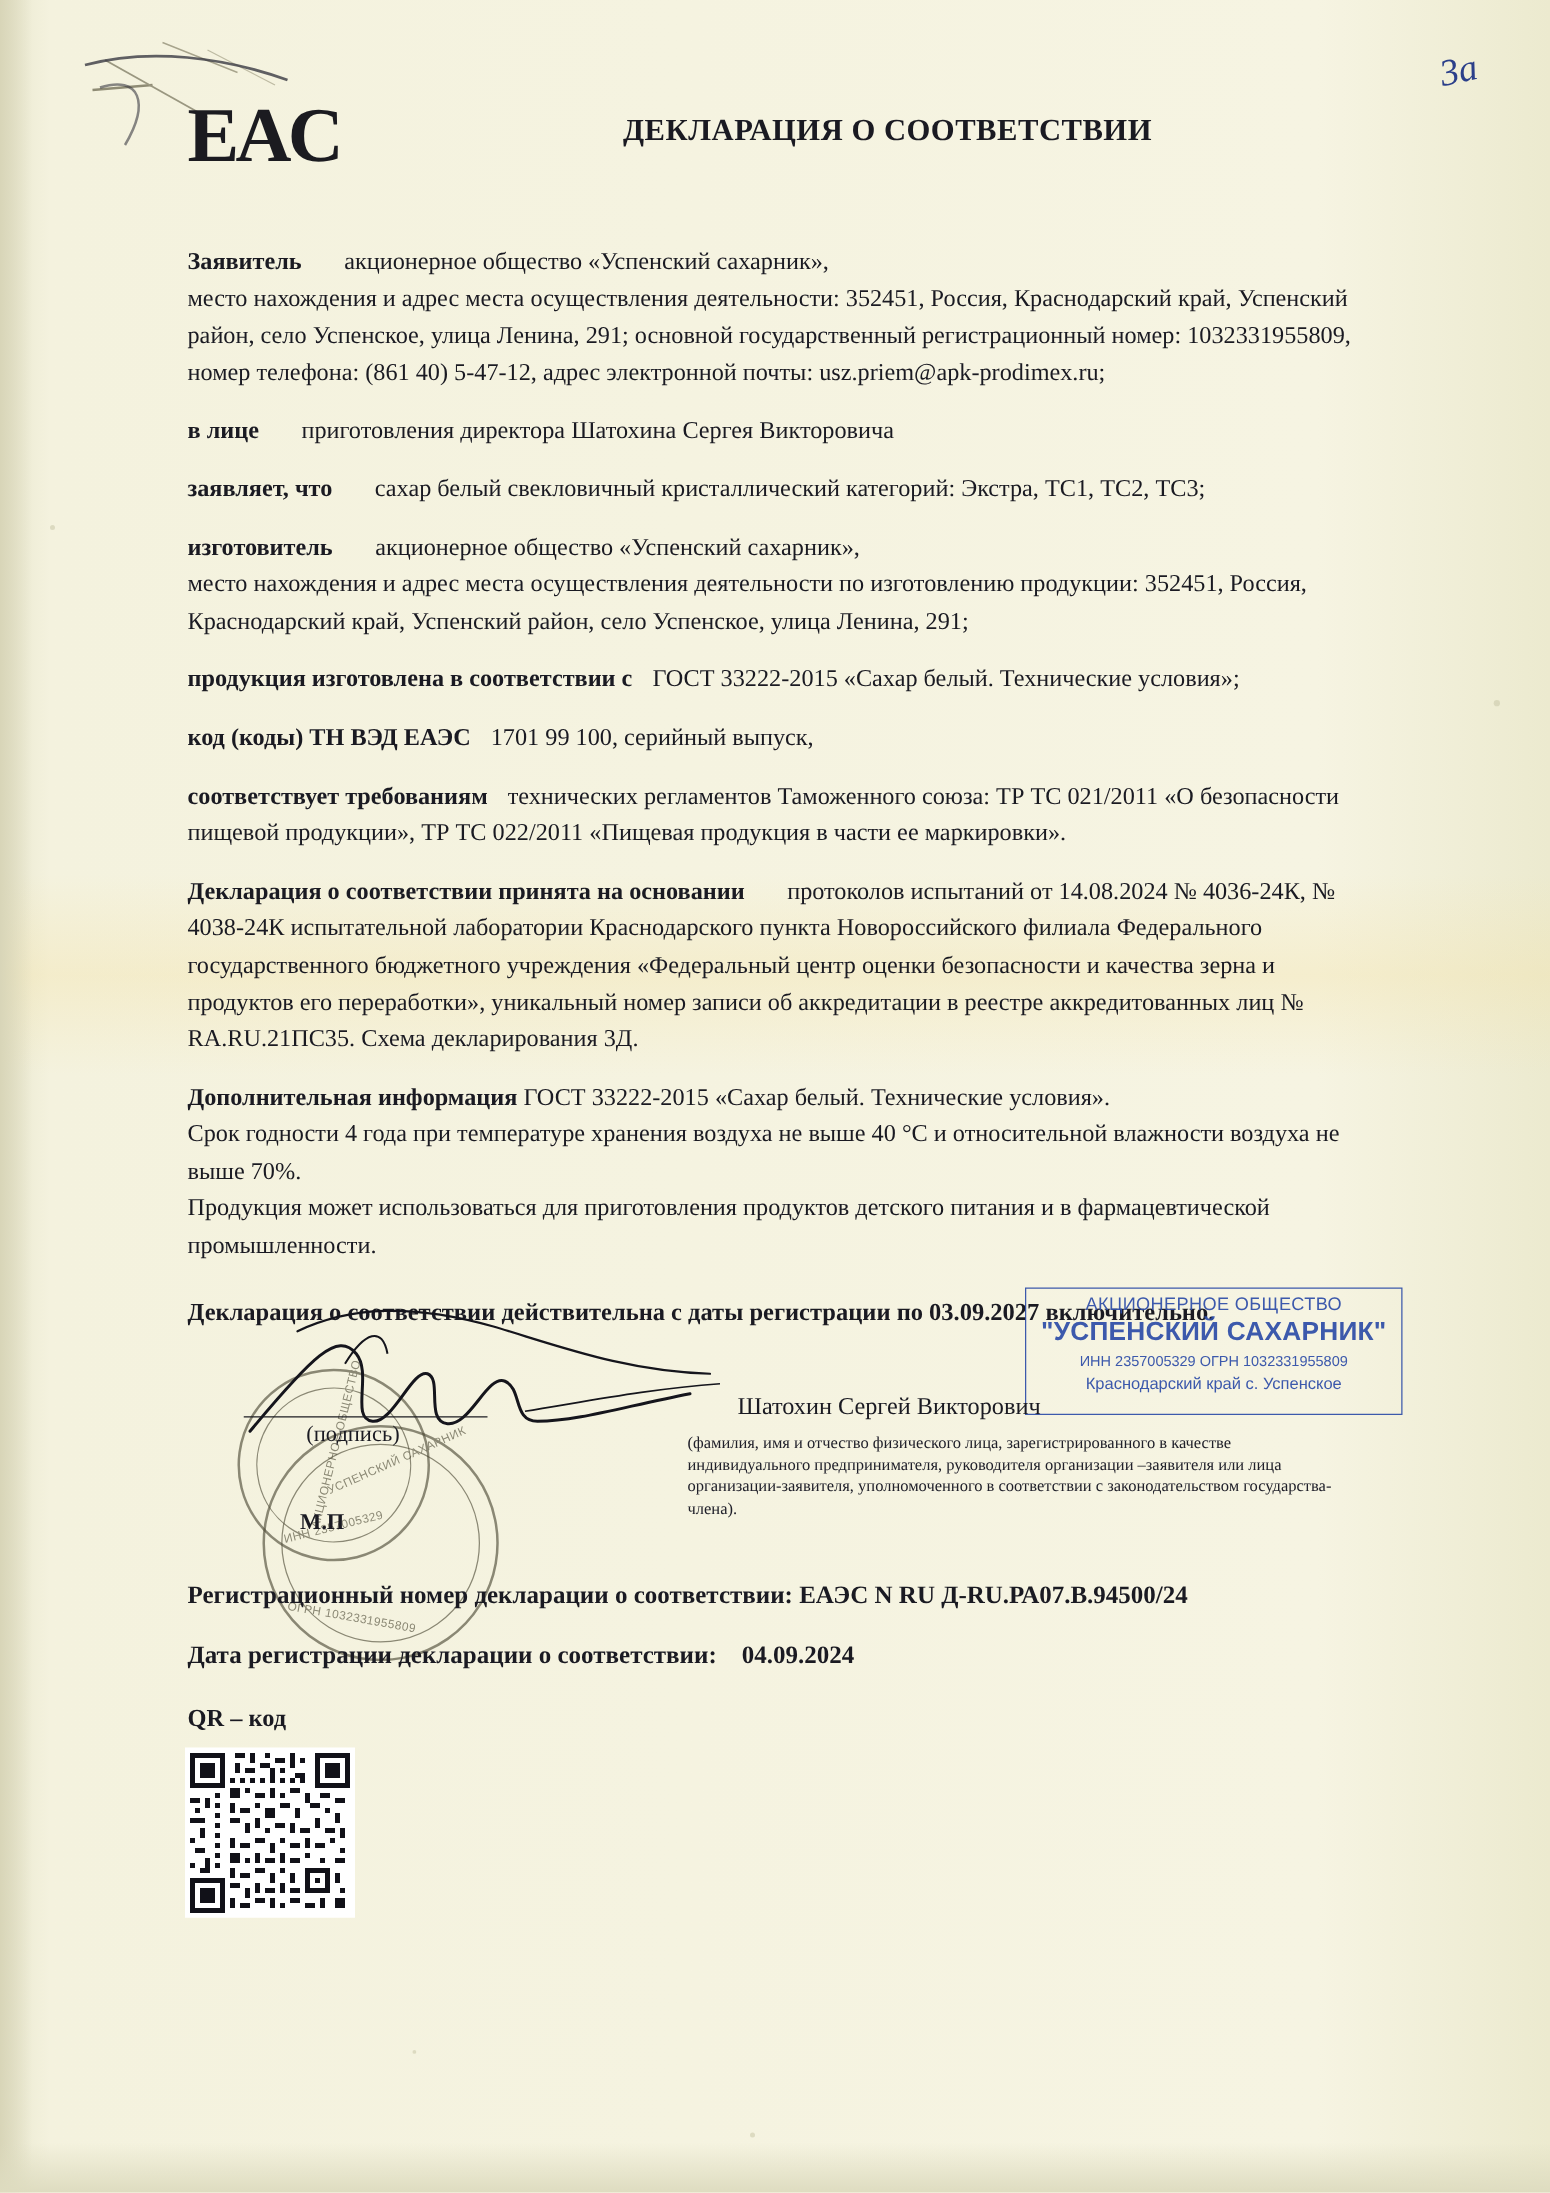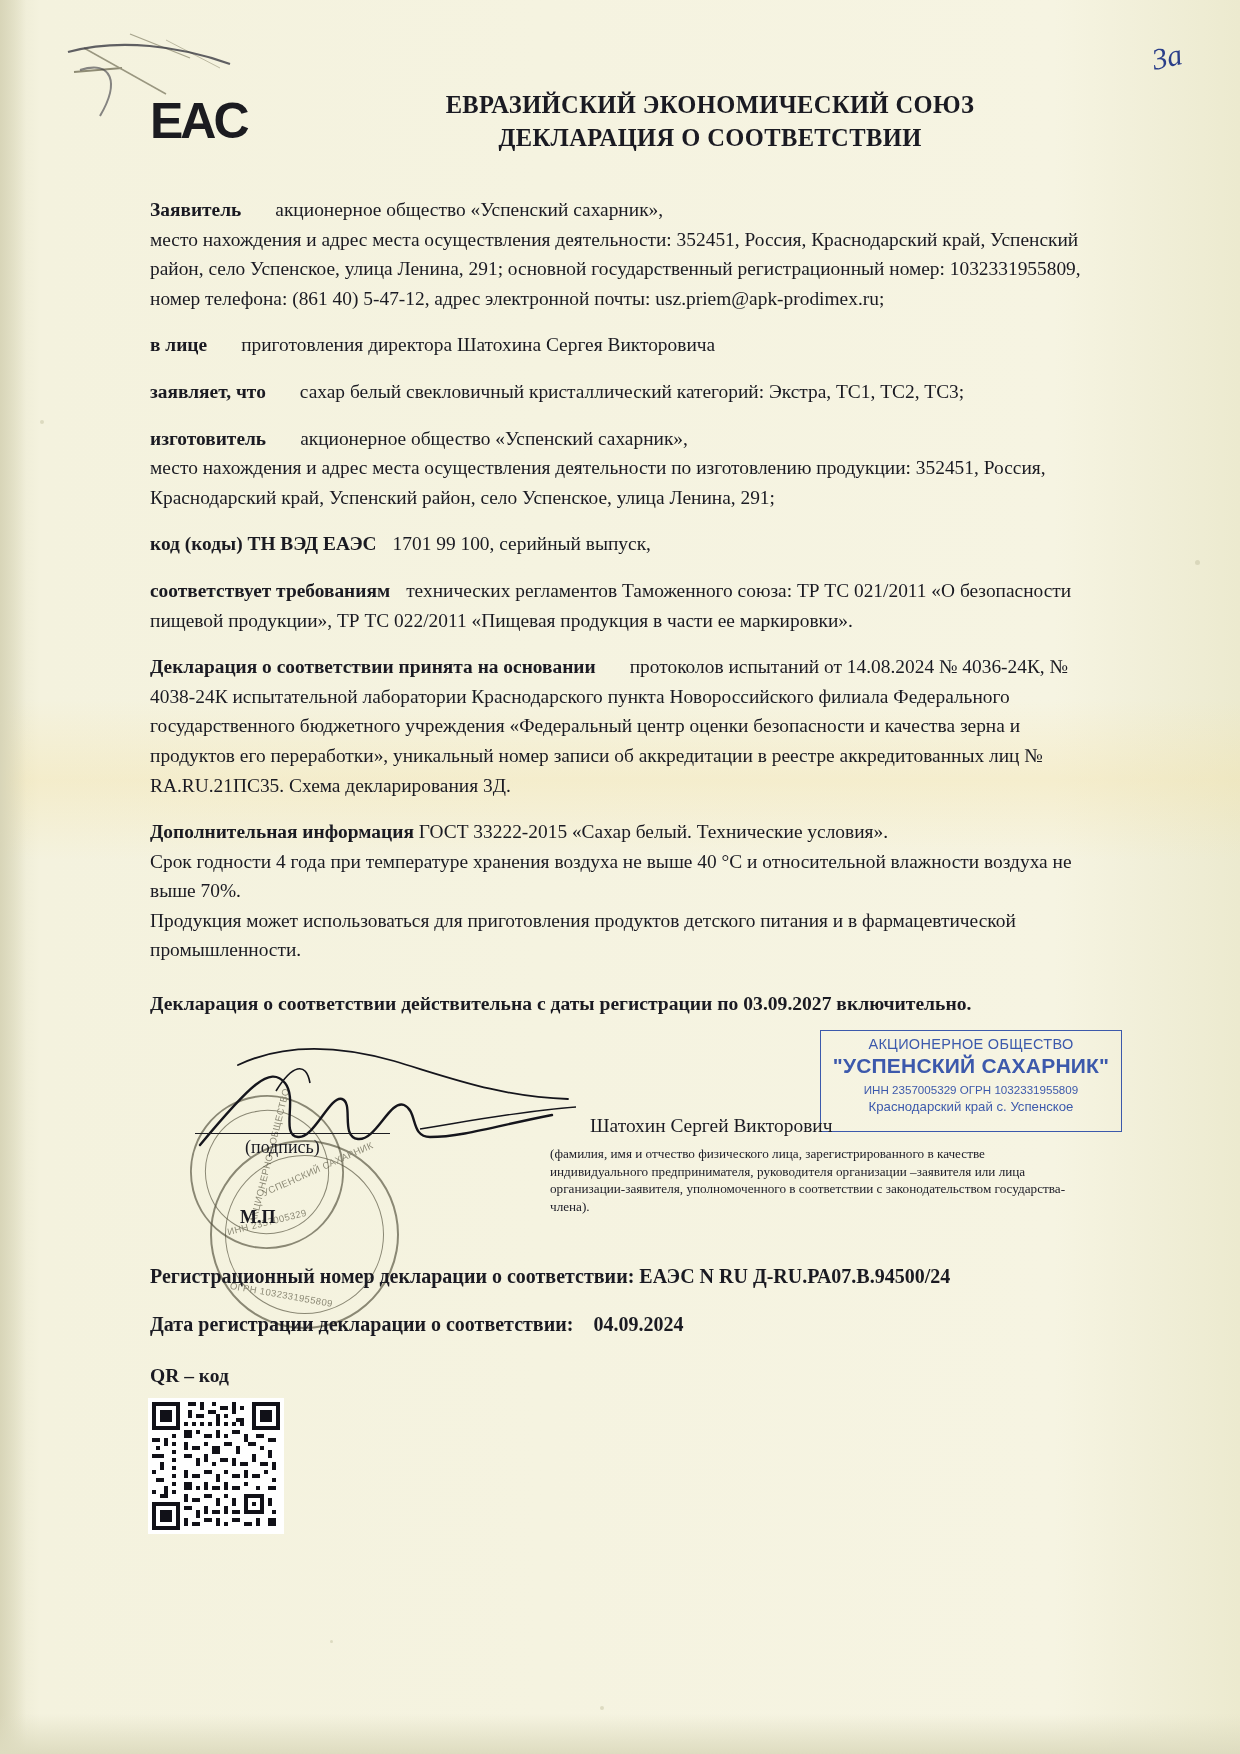--- a/index.html
+++ b/index.html
@@ -39,27 +39,26 @@
     background: linear-gradient(0deg, #dedcc0, rgba(230,228,200,0));
   }
 
   .content { position: absolute; inset: 0; }
 
   
   .eac-logo {
     position: absolute;
     left: 150px; top: 70px;
     width: 120px; height: 80px;
-    font-family: Liberation Sans, sans-serif;
+    font-family: Liberation Serif, serif;
     font-weight: bold;
-    font-size: 50px;
+    font-size: 62px;
     letter-spacing: -3px;
     color: #1b1b20;
     line-height: 78px;
-    margin-top: 12px;
   }
   .scratch1 {
     position: absolute; left: 60px; top: 30px; width: 175px; height: 90px;
   }
   .title-block {
     position: absolute;
     left: 300px; top: 88px; width: 820px;
     text-align: center;
   }
   .title-line {
@@ -203,21 +202,20 @@
 
   <div class="eac-logo">EAC</div>
   <svg class="scratch1" viewBox="0 0 175 90">
     <path d="M8 22 C60 8, 120 16, 170 34" stroke="#3a3a42" stroke-width="2.2" fill="none" opacity="0.8"></path>
     <path d="M20 40 C52 30, 60 52, 40 86" stroke="#3a3a42" stroke-width="2" fill="none" opacity="0.6"></path>
   </svg>
 
   <div class="page-mark">3a</div>
 
   <div class="title-block">
-    <div class="title-line">ЕВРАЗИЙСКИЙ ЭКОНОМИЧЕСКИЙ СОЮЗ</div>
     <div class="title-line">ДЕКЛАРАЦИЯ О СООТВЕТСТВИИ</div>
   </div>
 
   <div class="doc-body">
 
     <p class="para">
       <span class="lbl">Заявитель</span><span class="gap-lg"></span><span>акционерное общество «Успенский сахарник»,</span><br>
       <span>место нахождения и адрес места осуществления деятельности: 352451, Россия, Краснодарский край, Успенский район, село Успенское, улица Ленина, 291; основной государственный регистрационный номер: 1032331955809, номер телефона: (861 40) 5-47-12, адрес электронной почты: usz.priem@apk-prodimex.ru;</span>
     </p>
 
@@ -227,20 +225,23 @@
 
     <p class="para">
       <span class="lbl">заявляет, что</span><span class="gap-lg"></span><span>сахар белый свекловичный кристаллический категорий: Экстра, ТС1, ТС2, ТС3;</span>
     </p>
 
     <p class="para">
       <span class="lbl">изготовитель</span><span class="gap-lg"></span><span>акционерное общество «Успенский сахарник»,</span><br>
       <span>место нахождения и адрес места осуществления деятельности по изготовлению продукции: 352451, Россия, Краснодарский край, Успенский район, село Успенское, улица Ленина, 291;</span>
     </p>
 
+    <p class="para">
+      <span class="lbl">продукция изготовлена в соответствии с</span><span class="gap"></span><span>ГОСТ 33222-2015 «Сахар белый. Технические условия»;</span>
+    </p>
 
     <p class="para">
       <span class="lbl">код (коды) ТН ВЭД ЕАЭС</span><span class="gap"></span><span>1701 99 100, серийный выпуск,</span>
     </p>
 
     <p class="para">
       <span class="lbl">соответствует требованиям</span><span class="gap"></span><span>технических регламентов Таможенного союза: ТР ТС 021/2011 «О безопасности пищевой продукции», ТР ТС 022/2011 «Пищевая продукция в части ее маркировки».</span>
     </p>
 
     <p class="para">

